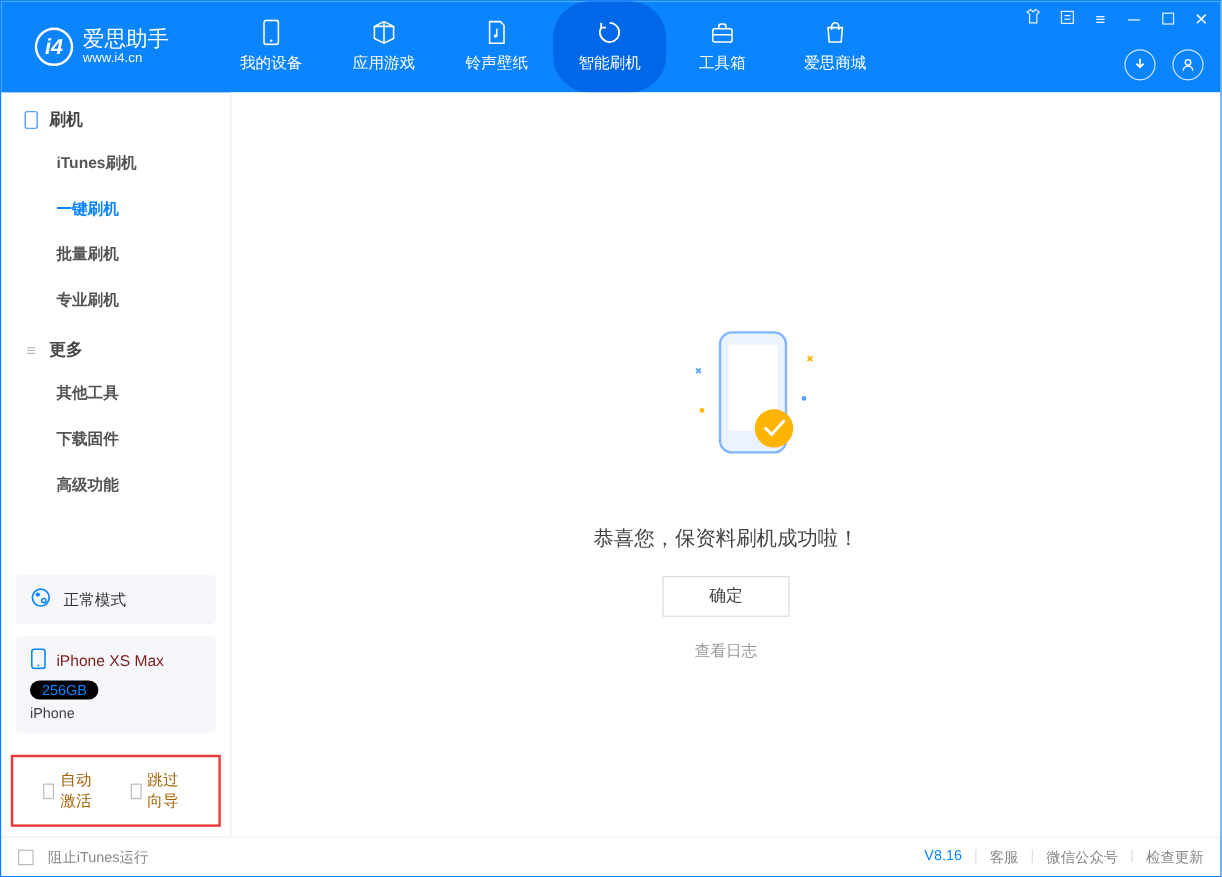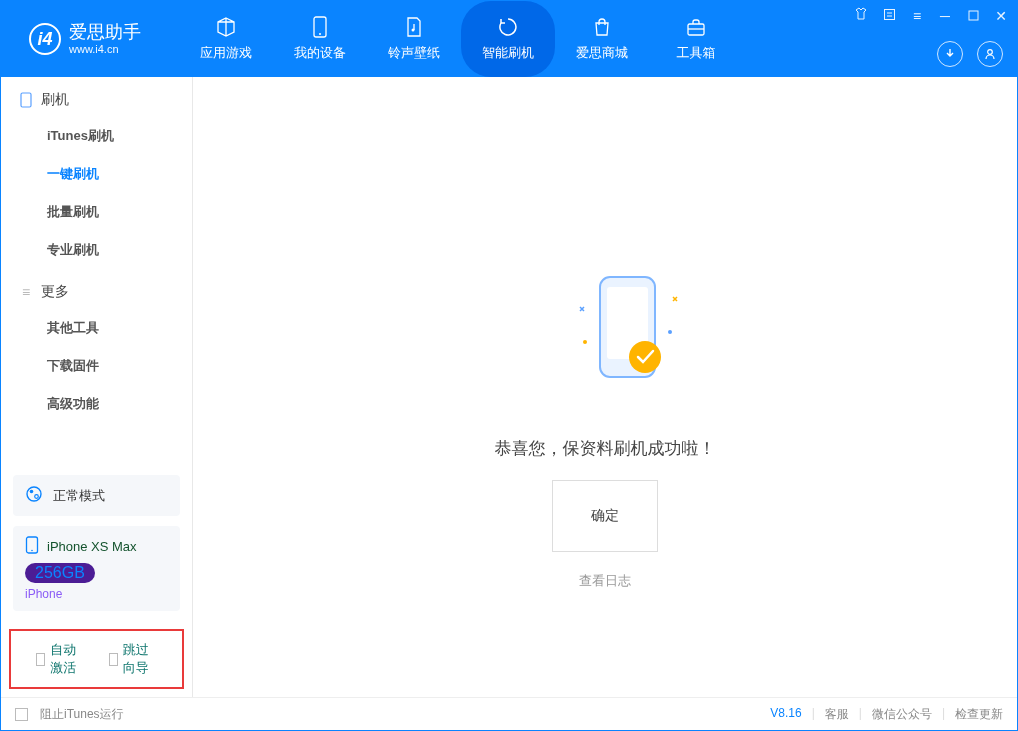--- a/index.html
+++ b/index.html
@@ -17,43 +17,43 @@
 .tab.active { background: #0068e8; border-radius: 30px; }
 .tab-icon { width: 22px; height: 22px; display: flex; align-items: center; justify-content: center; }
 .window-controls { position: absolute; top: 6px; right: 8px; display: flex; gap: 12px; color: #fff; font-size: 14px; align-items: center; }
 .window-controls span { cursor: pointer; opacity: 0.9; width: 16px; text-align: center; }
 .header-right { position: absolute; right: 14px; bottom: 10px; display: flex; gap: 14px; }
 .header-right .circ { width: 26px; height: 26px; border: 1.5px solid rgba(255,255,255,0.8); border-radius: 50%; display: flex; align-items: center; justify-content: center; color: #fff; cursor: pointer; }
 
 
 .body { display: flex; height: 620px; }
 .sidebar { width: 192px; border-right: 1px solid #e8e8e8; display: flex; flex-direction: column; position: relative; }
-.side-section-title { display: flex; align-items: center; gap: 8px; padding: 14px 18px 8px; color: #444; font-size: 14px; font-weight: 400; }
+.side-section-title { display: flex; align-items: center; gap: 8px; padding: 14px 18px 8px; color: #444; font-size: 14px; font-weight: 700; }
 .side-section-title .sicon { width: 14px; height: 14px; display: inline-flex; align-items: center; justify-content: center; color: #888; }
 .side-items { }
 .side-item { padding: 10px 10px 10px 46px; font-size: 13px; color: #555; cursor: pointer; font-weight: bold; }
 .side-item.active { color: #0a84ff; }
 
 .device-box { margin: 10px 12px; background: #f5f7fa; border-radius: 4px; padding: 10px 12px; display: flex; align-items: center; gap: 10px; font-size: 13px; color: #333; }
 .device-card { margin: 0 12px 10px; background: #f5f7fa; border-radius: 4px; padding: 10px 12px; font-size: 13px; }
-.device-card .dname { color: #14532d; font-weight: 500; display: flex; align-items: center; gap: 8px; }
-.device-card .dcap { display: inline-block; margin-top: 6px; background: #4c1d95; color: #0a84ff; border-radius: 10px; padding: 1px 10px; font-size: 16px; }
-.device-card .dtype { color: #8b5cf6; font-size: 12px; margin-top: 4px; }
-
-.bottom-checks { border: 2px solid #e93a3a; margin: 8px; padding: 10px 25px; display: flex; gap: 24px; align-items: center; font-size: 13px; color: #0f766e; }
+.device-card .dname { color: #7f1d1d; font-weight: 500; display: flex; align-items: center; gap: 8px; }
+.device-card .dcap { display: inline-block; margin-top: 6px; background: #000000; color: #0a84ff; border-radius: 10px; padding: 1px 10px; font-size: 12px; }
+.device-card .dtype { color: #404040; font-size: 12px; margin-top: 4px; }
+
+.bottom-checks { border: 2px solid #e93a3a; margin: 8px; padding: 10px 25px; display: flex; gap: 24px; align-items: center; font-size: 13px; color: #a16207; }
 .chk { width: 13px; height: 13px; border: 1px solid #bbb; display: inline-block; background: #fff; }
 
 .spacer { flex: 1; }
 
 
 .main { flex: 1; position: relative; background: #fff; }
 .center { position: absolute; top: 190px; left: 0; right: 0; display: flex; flex-direction: column; align-items: center; gap: 20px; }
 .phone-illus { width: 120px; height: 150px; position: relative; }
 .success-text { font-size: 17px; color: #444; text-align: right; }
-.confirm-btn { border: 1px solid #ddd; background: #fff; padding: 26px 38px; font-size: 14px; color: #444; cursor: pointer; }
+.confirm-btn { border: 1px solid #ddd; background: #fff; padding: 7px 38px; font-size: 14px; color: #444; cursor: pointer; }
 .log-link { color: #999; font-size: 13px; cursor: pointer; }
 
 
 .footer { height: 34px; border-top: 1px solid #eee; display: flex; align-items: center; padding: 0 14px; font-size: 12px; color: #888; }
 .footer .chk { margin-right: 6px; }
 .footer .right { margin-left: auto; display: flex; align-items: flex-start; gap: 10px; }
 .footer .sep { color: #ddd; }
 .footer .flink { cursor: pointer; }
 .footer .ver { color: #0a84ff; }
 </style>
@@ -64,34 +64,34 @@
   <div class="logo-block">
     <div class="logo-circle">i4</div>
     <div class="logo-text">
       <div class="cn">爱思助手</div>
       <div class="url">www.i4.cn</div>
     </div>
   </div>
   <div class="tabs">
     <div class="tab">
       <span class="tab-icon">
-          <svg width="22" height="22" viewBox="0 0 22 22">
-            <path d="M11 2 L19 6 L19 16 L11 20 L3 16 L3 6 Z M11 2 L11 20 M3 6 L19 6" fill="none" stroke="#fff" stroke-width="1.3"></path>
-          </svg>
-        </span>
-      <span>应用游戏</span>
-    </div>
-    <div class="tab">
-      <span class="tab-icon">
           <svg width="18" height="22" viewBox="0 0 18 22">
             <rect x="3" y="1" width="12" height="20" rx="2" fill="none" stroke="#fff" stroke-width="1.3"></rect>
             <circle cx="9" cy="18" r="1" fill="#fff"></circle>
           </svg>
         </span>
       <span>我的设备</span>
+    </div>
+    <div class="tab">
+      <span class="tab-icon">
+          <svg width="22" height="22" viewBox="0 0 22 22">
+            <path d="M11 2 L19 6 L19 16 L11 20 L3 16 L3 6 Z M11 2 L11 20 M3 6 L19 6" fill="none" stroke="#fff" stroke-width="1.3"></path>
+          </svg>
+        </span>
+      <span>应用游戏</span>
     </div>
     <div class="tab">
       <span class="tab-icon">
           <svg width="20" height="22" viewBox="0 0 20 22">
             <path d="M4 2 h9 l3 3 v15 h-12 z" fill="none" stroke="#fff" stroke-width="1.3"></path>
             <path d="M10 8 v6" stroke="#fff" stroke-width="1.3"></path>
             <circle cx="9" cy="14" r="1.5" fill="#fff"></circle>
           </svg>
         </span>
       <span>铃声壁纸</span>
@@ -100,36 +100,36 @@
       <span class="tab-icon">
           <svg width="22" height="22" viewBox="0 0 22 22">
             <path d="M11 3 a8 8 0 1 1 -7 4" fill="none" stroke="#fff" stroke-width="1.5"></path>
             <path d="M4 3 l0 4 l4 0" fill="none" stroke="#fff" stroke-width="1.5"></path>
           </svg>
         </span>
       <span>智能刷机</span>
     </div>
     <div class="tab">
       <span class="tab-icon">
-          <svg width="20" height="22" viewBox="0 0 20 22">
-            <path d="M4 7 h12 l-1 12 h-10 z" fill="none" stroke="#fff" stroke-width="1.3"></path>
-            <path d="M7 9 v-3 a3 3 0 0 1 6 0 v3" fill="none" stroke="#fff" stroke-width="1.3"></path>
-          </svg>
-        </span>
-      <span>爱思商城</span>
-    </div>
-    <div class="tab">
-      <span class="tab-icon">
           <svg width="22" height="20" viewBox="0 0 22 20">
             <rect x="3" y="7" width="16" height="11" rx="1.5" fill="none" stroke="#fff" stroke-width="1.3"></rect>
             <path d="M8 7 v-2 a2 2 0 0 1 2 -2 h2 a2 2 0 0 1 2 2 v2" fill="none" stroke="#fff" stroke-width="1.3"></path>
             <line x1="3" y1="12" x2="19" y2="12" stroke="#fff" stroke-width="1.3"></line>
           </svg>
         </span>
       <span>工具箱</span>
+    </div>
+    <div class="tab">
+      <span class="tab-icon">
+          <svg width="20" height="22" viewBox="0 0 20 22">
+            <path d="M4 7 h12 l-1 12 h-10 z" fill="none" stroke="#fff" stroke-width="1.3"></path>
+            <path d="M7 9 v-3 a3 3 0 0 1 6 0 v3" fill="none" stroke="#fff" stroke-width="1.3"></path>
+          </svg>
+        </span>
+      <span>爱思商城</span>
     </div>
   </div>
   <div class="window-controls">
     <span><svg width="14" height="14" viewBox="0 0 14 14">
           <path d="M2 3 L5 1 L7 3 L9 1 L12 3 L10 5 V12 H4 V5 Z" fill="none" stroke="#fff" stroke-width="1"></path>
         </svg></span>
     <span><svg width="13" height="13" viewBox="0 0 13 13">
           <rect x="1.5" y="1.5" width="10" height="10" fill="none" stroke="#fff" stroke-width="1"></rect>
           <line x1="4" y1="5" x2="9" y2="5" stroke="#fff"></line>
           <line x1="4" y1="8" x2="9" y2="8" stroke="#fff"></line>

